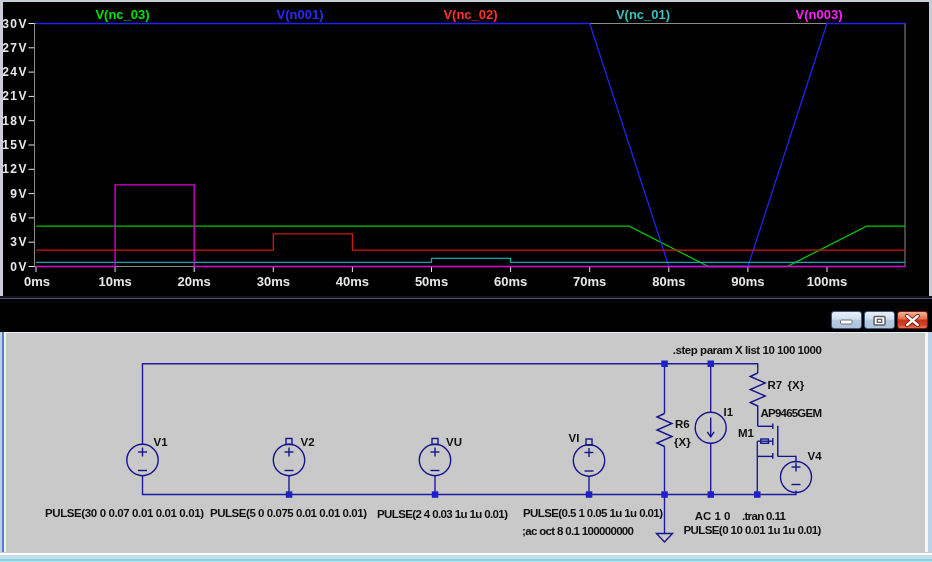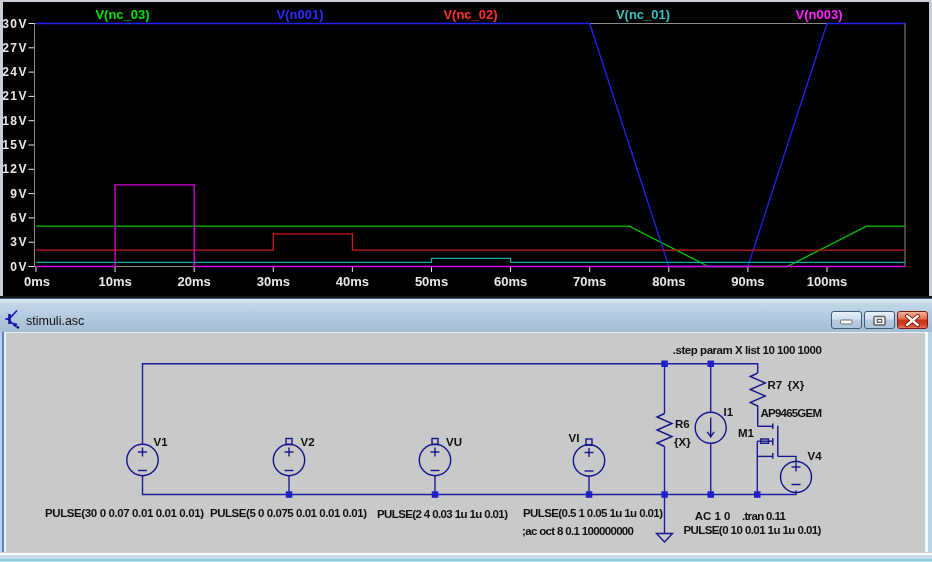--- a/index.html
+++ b/index.html
@@ -104,33 +104,20 @@
     </g>
 
     <rect x="0" y="0" width="932" height="2" fill="#c9ced6"></rect>
     <rect x="0" y="0" width="3" height="296" fill="#c9ced6"></rect>
     <rect x="929" y="0" width="3" height="296" fill="#c9ced6"></rect>
   </svg>
 
   <div id="sep1" class="abs"></div>
   <div id="sep2" class="abs"></div>
 
-  <div id="tbar" class="abs">
-    <svg class="abs" style="left:5px;top:6px" width="20" height="24" xmlns="http://www.w3.org/2000/svg">
-      <g stroke="#1111aa" fill="none">
-        <path d="M4.5 9 L4.5 19" stroke-width="2.6"></path>
-        <path d="M0.5 14 L4.5 14" stroke-width="1.8"></path>
-        <path d="M5 13 L12 5.5" stroke-width="1.6"></path>
-        <path d="M5 16 L10.5 21.5" stroke-width="1.6"></path>
-      </g>
-      <path d="M8.5 17.5 L12.5 19 L10.8 22.5 Z" fill="#1111aa"></path>
-      <circle cx="12.8" cy="22.3" r="1.4" fill="#111166"></circle>
-    </svg>
-    <span id="title" class="abs">stimuli.asc</span>
-  </div>
   <div id="bmin" class="wbtn"><svg width="29" height="16" xmlns="http://www.w3.org/2000/svg">
     <rect x="8.5" y="8" width="11.5" height="4" rx="1" fill="#ffffff" stroke="#707070" stroke-width="1"></rect>
       </svg>
   </div>
   <div id="bmax" class="wbtn"><svg width="29" height="16" xmlns="http://www.w3.org/2000/svg">
     <rect x="9" y="4.5" width="11" height="8.5" rx="1" fill="#ffffff" stroke="#606060" stroke-width="1.5"></rect>
     <rect x="12.3" y="7.3" width="4.4" height="3" fill="#ffffff" stroke="#606060" stroke-width="1.3"></rect>
       </svg>
   </div>
   <div id="bclose"><svg width="29" height="16" xmlns="http://www.w3.org/2000/svg">

